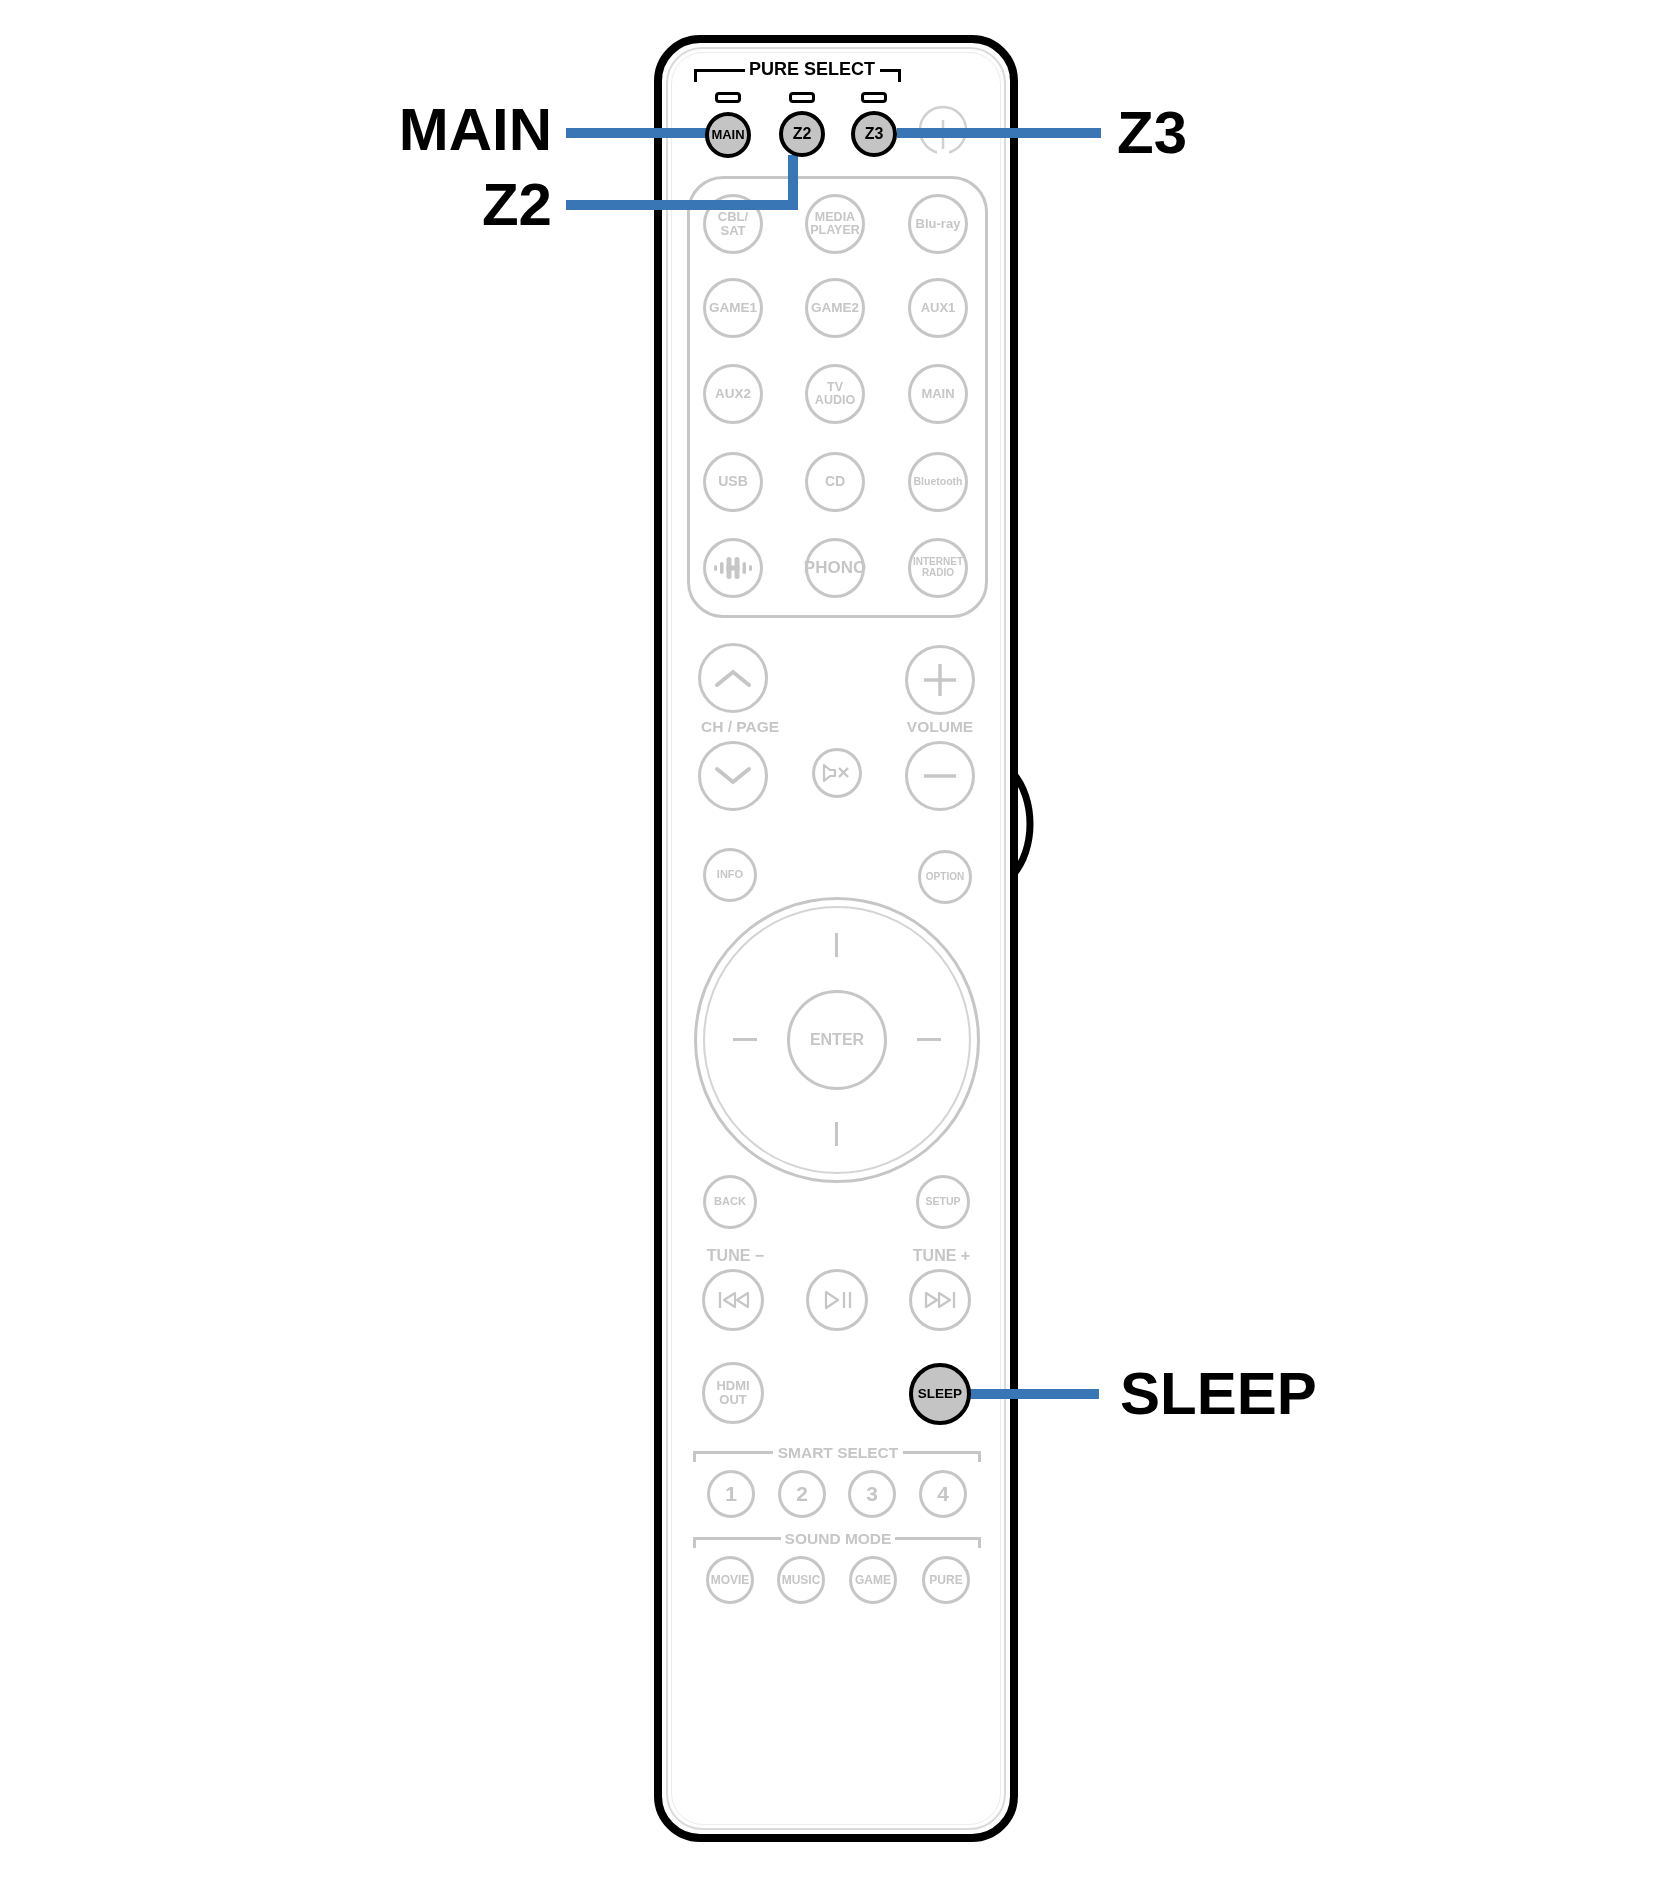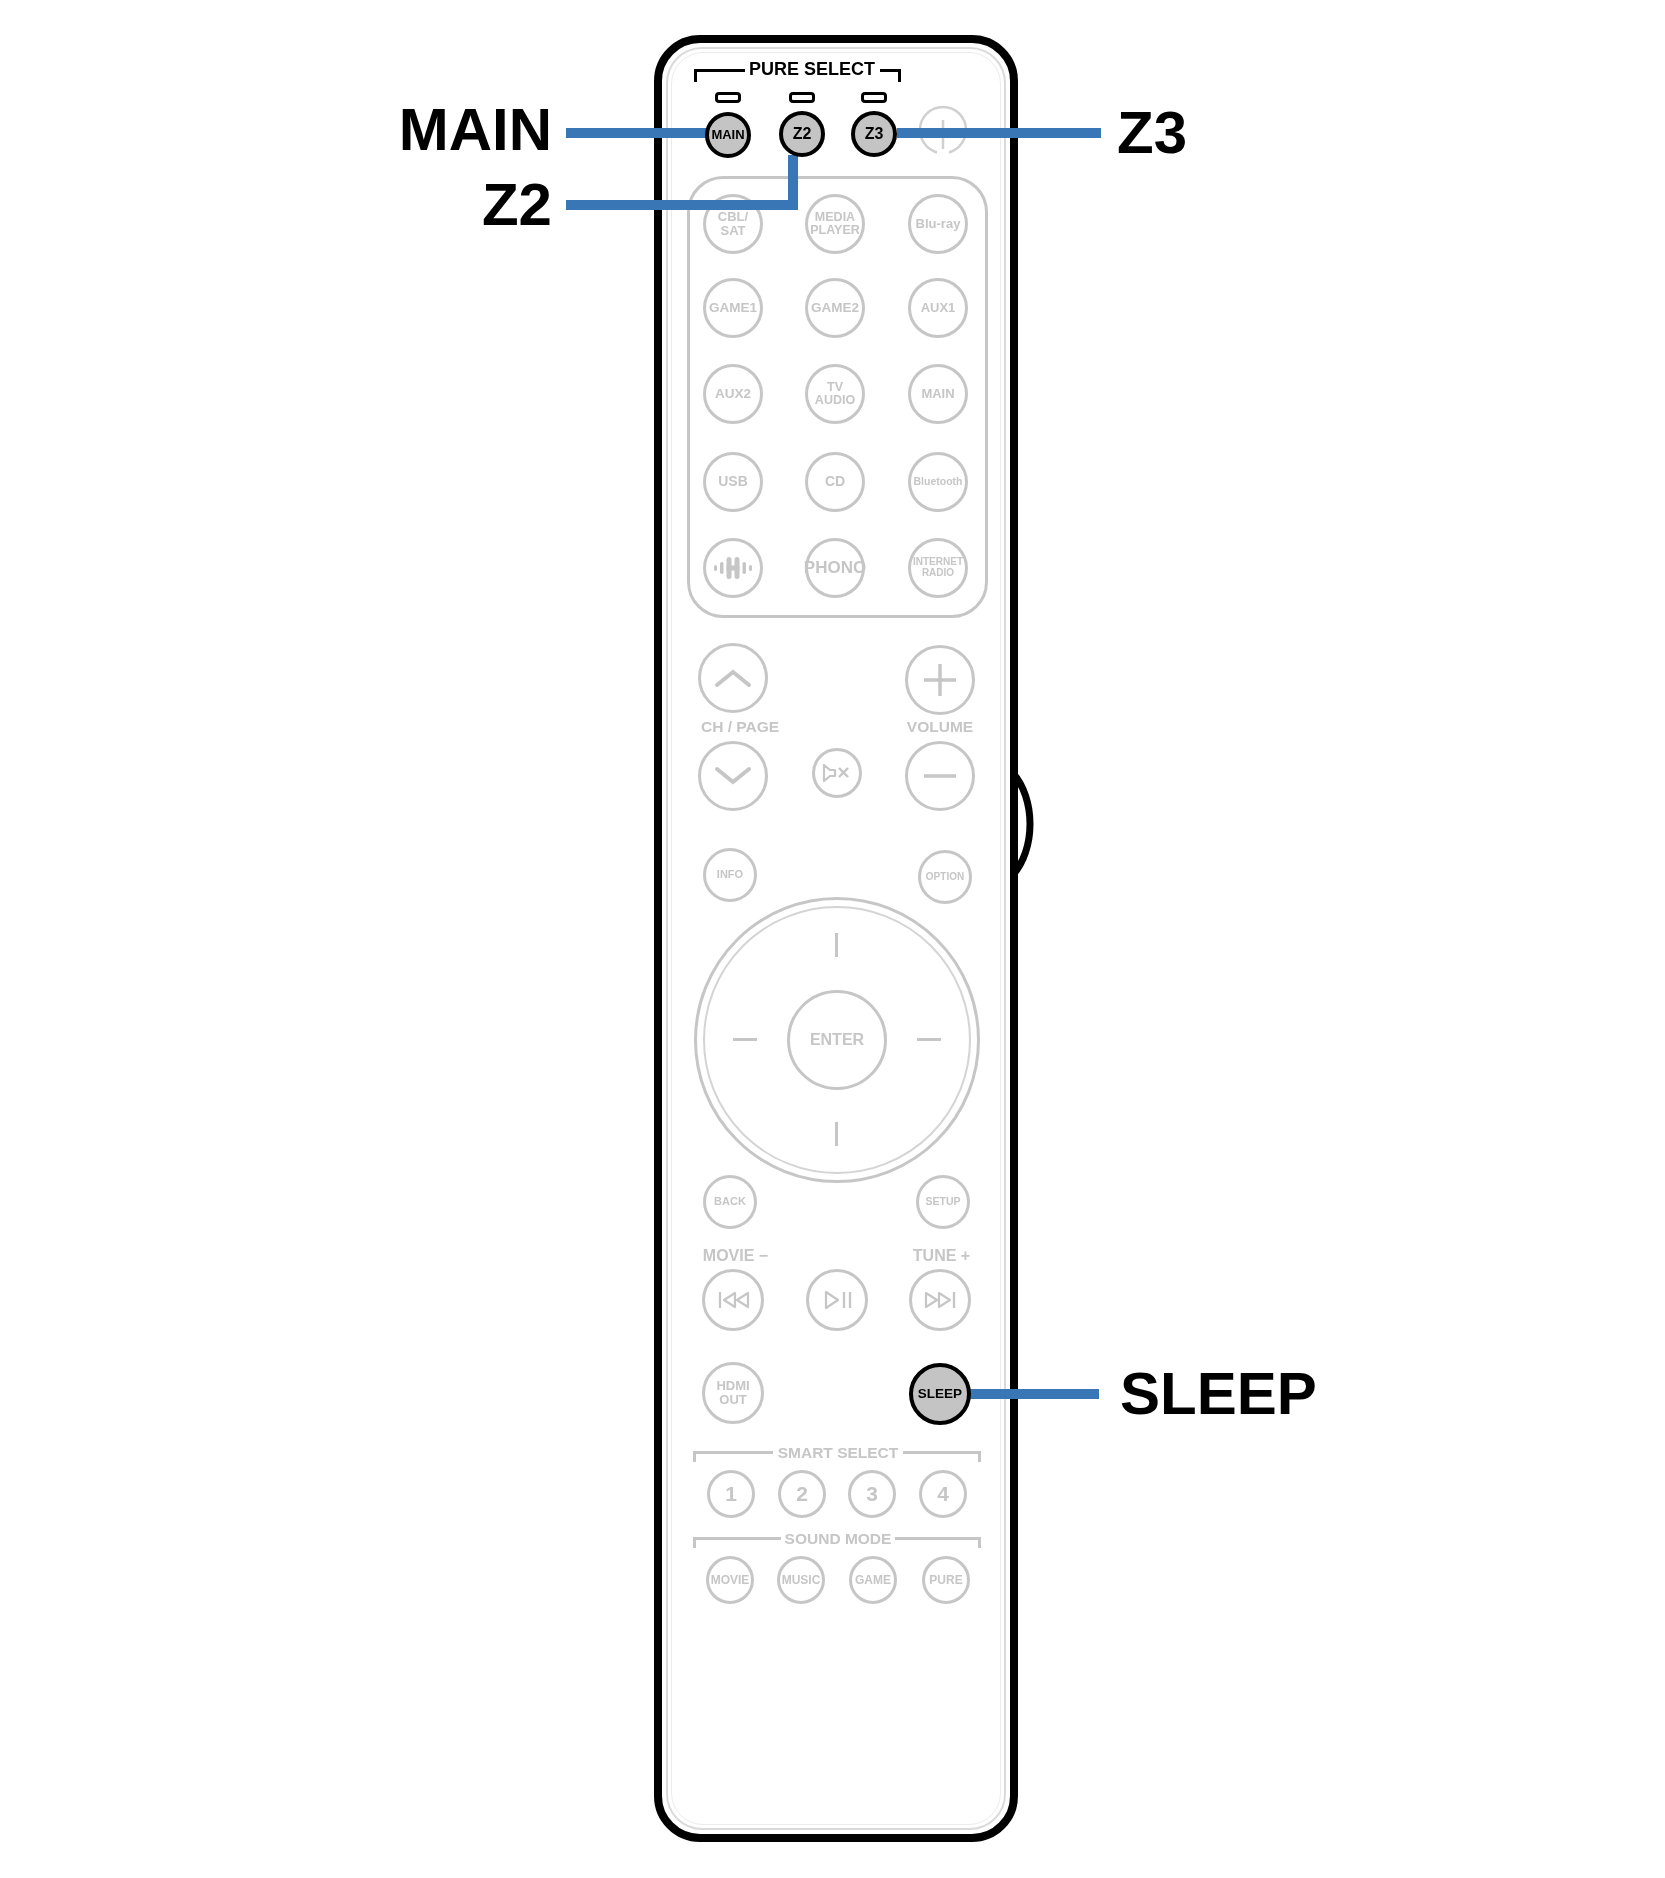--- a/index.html
+++ b/index.html
@@ -122,21 +122,21 @@
   <div class="abs" style="left:703px;top:906px;width:268px;height:268px;border:2px solid #d4d4d4;border-radius:50%;box-sizing:border-box;z-index:3;"></div>
   <div class="tick" style="left:835px;top:933px;width:3px;height:24px;"></div>
   <div class="tick" style="left:835px;top:1122px;width:3px;height:24px;"></div>
   <div class="tick" style="left:733px;top:1038px;width:24px;height:3px;"></div>
   <div class="tick" style="left:917px;top:1038px;width:24px;height:3px;"></div>
   <div class="btn" style="left:787px;top:990px;width:100px;height:100px;font-size:16px;z-index:4;">ENTER</div>
 
   <div class="btn" style="left:703px;top:1175px;width:54px;height:54px;font-size:11px;z-index:4;">BACK</div>
   <div class="btn" style="left:916px;top:1175px;width:54px;height:54px;font-size:10.5px;z-index:4;">SETUP</div>
 
-  <div class="glabel" style="left:668px;top:1247px;width:135px;font-size:16px;">MOVIE −</div>
+  <div class="glabel" style="left:668px;top:1247px;width:135px;font-size:16px;">TUNE −</div>
   <div class="glabel" style="left:874px;top:1247px;width:135px;font-size:16px;">TUNE +</div>
 
   <div class="btn" style="left:702px;top:1269px;width:62px;height:62px;">
     <svg width="36" height="26" viewBox="0 0 36 26">
       <line x1="5" y1="5" x2="5" y2="21" stroke="#c6c6c6" stroke-width="2.3"></line>
       <path d="M20,6 L9,13 L20,20 Z" fill="none" stroke="#c6c6c6" stroke-width="2.2" stroke-linejoin="round"></path>
       <path d="M33,6 L22,13 L33,20 Z" fill="none" stroke="#c6c6c6" stroke-width="2.2" stroke-linejoin="round"></path>
     </svg>
   </div>
   <div class="btn" style="left:806px;top:1269px;width:62px;height:62px;">

